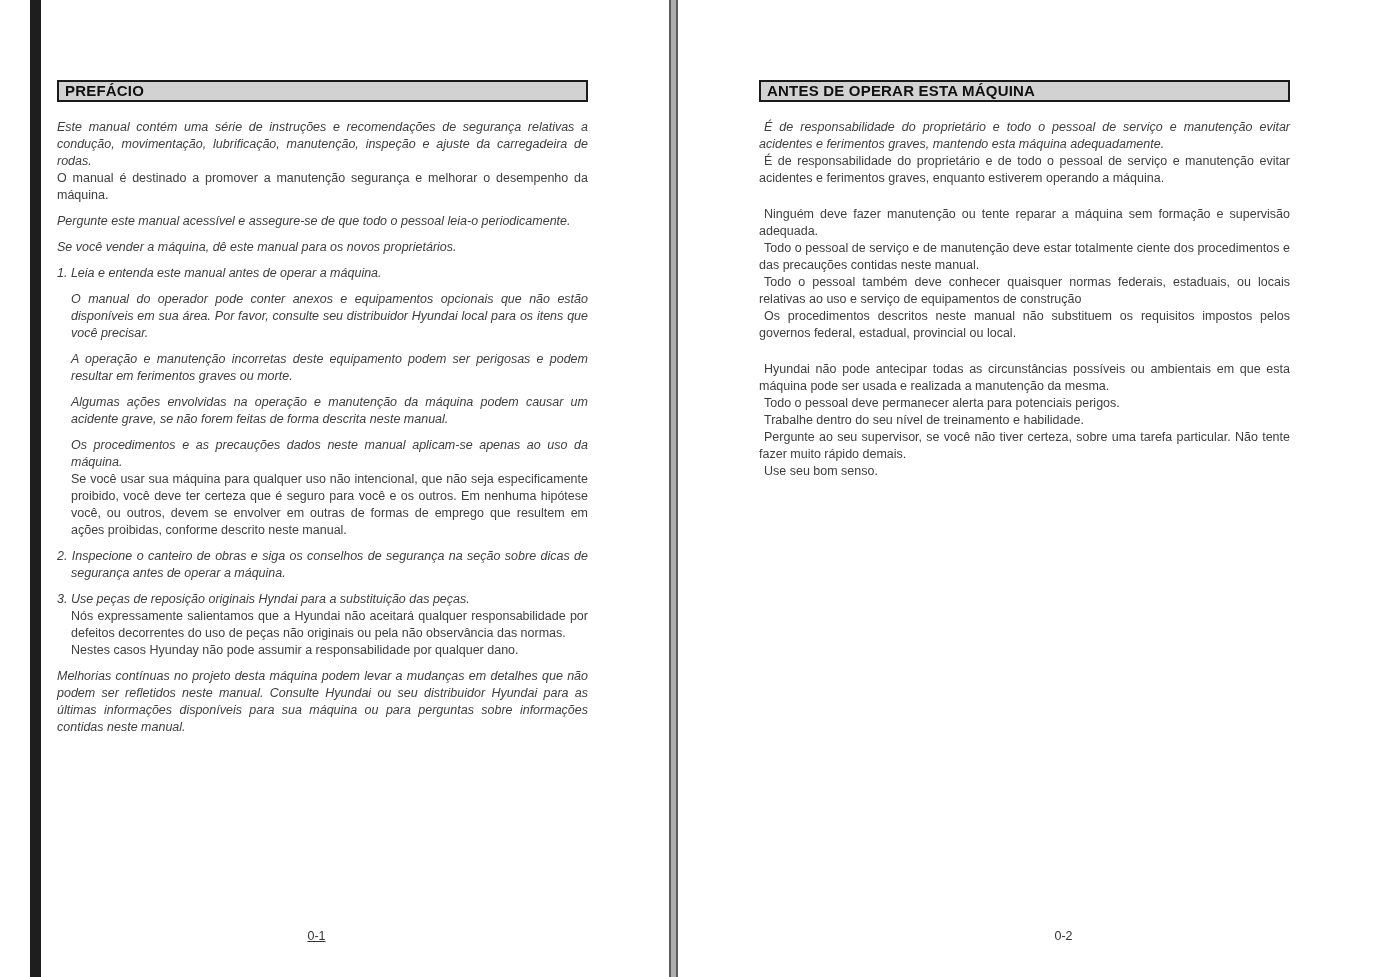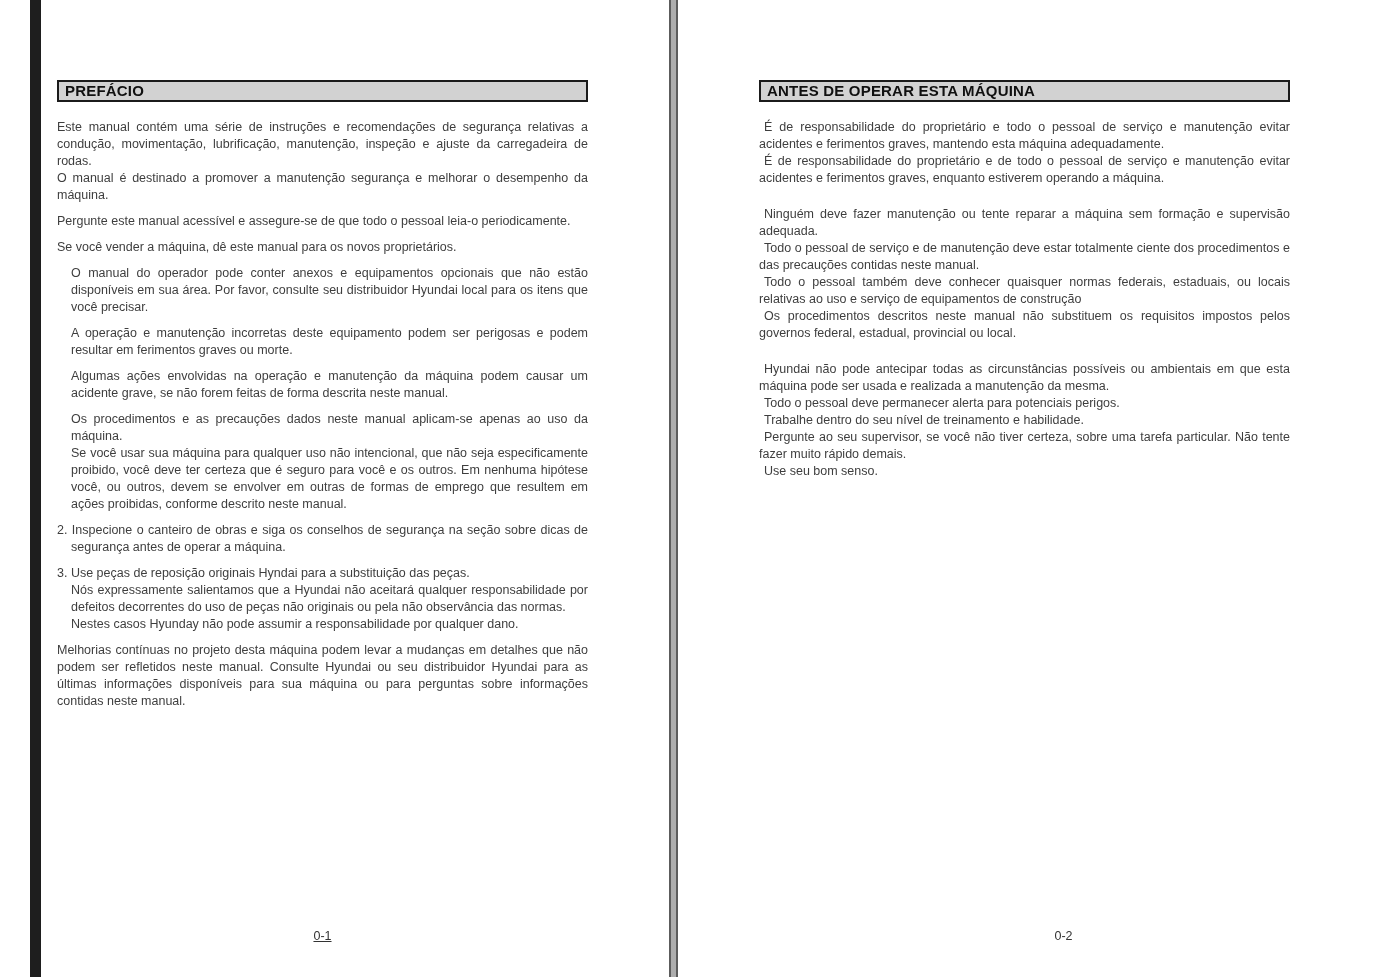--- a/index.html
+++ b/index.html
@@ -47,46 +47,47 @@
     padding:1px 5px 1px 6px;
     letter-spacing:0.2px;
   }
   .content{margin-top:17px;}
   .para{
     margin:0;
     font-size:12.5px;
     line-height:17px;
     text-align:justify;
   }
-  .para.base{margin-top:9px;}
+  .para.base{margin-top:9px;font-style:italic;}
   .para.gap{margin-top:19px;}
   .para.tight{margin-top:0;}
   .para.num{padding-left:14px;text-indent:-14px;}
   .para.sub{padding-left:14px;}
   .para.ind{text-indent:5px;}
   .pagenum{
     position:absolute;top:929px;width:531px;
     text-align:center;font-size:12.5px;color:#333;
   }
-  .pagenum-left{left:57px;text-decoration:underline;}
+  .pagenum-left{left:51px;text-decoration:underline;}
   .pagenum-right{left:798px;}
 </style>
 </head>
 <body>
 
 <div class="left-bar"></div>
 <div class="spine-divider"></div>
 
 <div class="page page-left">
   <div class="section-header">PREFÁCIO</div>
   <div class="content">
       <p class="para base">Este manual contém uma série de instruções e recomendações de segurança relativas a condução, movimentação, lubrificação, manutenção, inspeção e ajuste da carregadeira de rodas.</p>
       <p class="para tight">O manual é destinado a promover a manutenção segurança e melhorar o desempenho da máquina.</p>
       <p class="para base">Pergunte este manual acessível e assegure-se de que  todo o pessoal leia-o periodicamente.</p>
       <p class="para base">Se você vender a máquina, dê este manual para os novos proprietários.</p>
+      <p class="para base num">1. Leia e entenda este manual antes de operar a máquina.</p>
       <p class="para base sub">O manual do operador pode conter anexos e equipamentos opcionais que não estão disponíveis em sua área.   Por favor, consulte seu distribuidor Hyundai local para os itens que você precisar.</p>
       <p class="para base sub">A operação e manutenção incorretas deste equipamento podem ser perigosas e podem resultar em ferimentos graves ou morte.</p>
       <p class="para base sub">Algumas ações envolvidas na operação e manutenção da máquina podem causar um acidente grave, se não forem feitas de forma descrita neste manual.</p>
       <p class="para base sub">Os procedimentos e as precauções dados neste manual aplicam-se apenas ao uso da máquina.</p>
       <p class="para tight sub">Se você usar sua máquina para qualquer uso não intencional, que não seja especificamente proibido, você deve ter certeza que é seguro para você e os outros.  Em nenhuma hipótese você, ou outros, devem se envolver em outras de formas de emprego que resultem em ações proibidas, conforme descrito neste manual.</p>
       <p class="para base num">2. Inspecione o canteiro de obras e siga os conselhos de segurança na seção sobre dicas de segurança antes de operar a máquina.</p>
       <p class="para base num">3. Use peças de reposição originais Hyndai para a substituição das peças.</p>
       <p class="para tight sub">Nós expressamente salientamos que a Hyundai não aceitará qualquer responsabilidade por defeitos decorrentes do uso de peças não originais ou  pela não observância das normas.</p>
       <p class="para tight sub">Nestes casos Hyunday não pode assumir a responsabilidade por qualquer dano.</p>
       <p class="para base">Melhorias contínuas no projeto desta máquina podem levar a mudanças em detalhes que não podem ser refletidos neste manual.  Consulte Hyundai ou seu distribuidor Hyundai para as últimas informações disponíveis para sua máquina ou para perguntas sobre informações contidas neste manual.</p>

